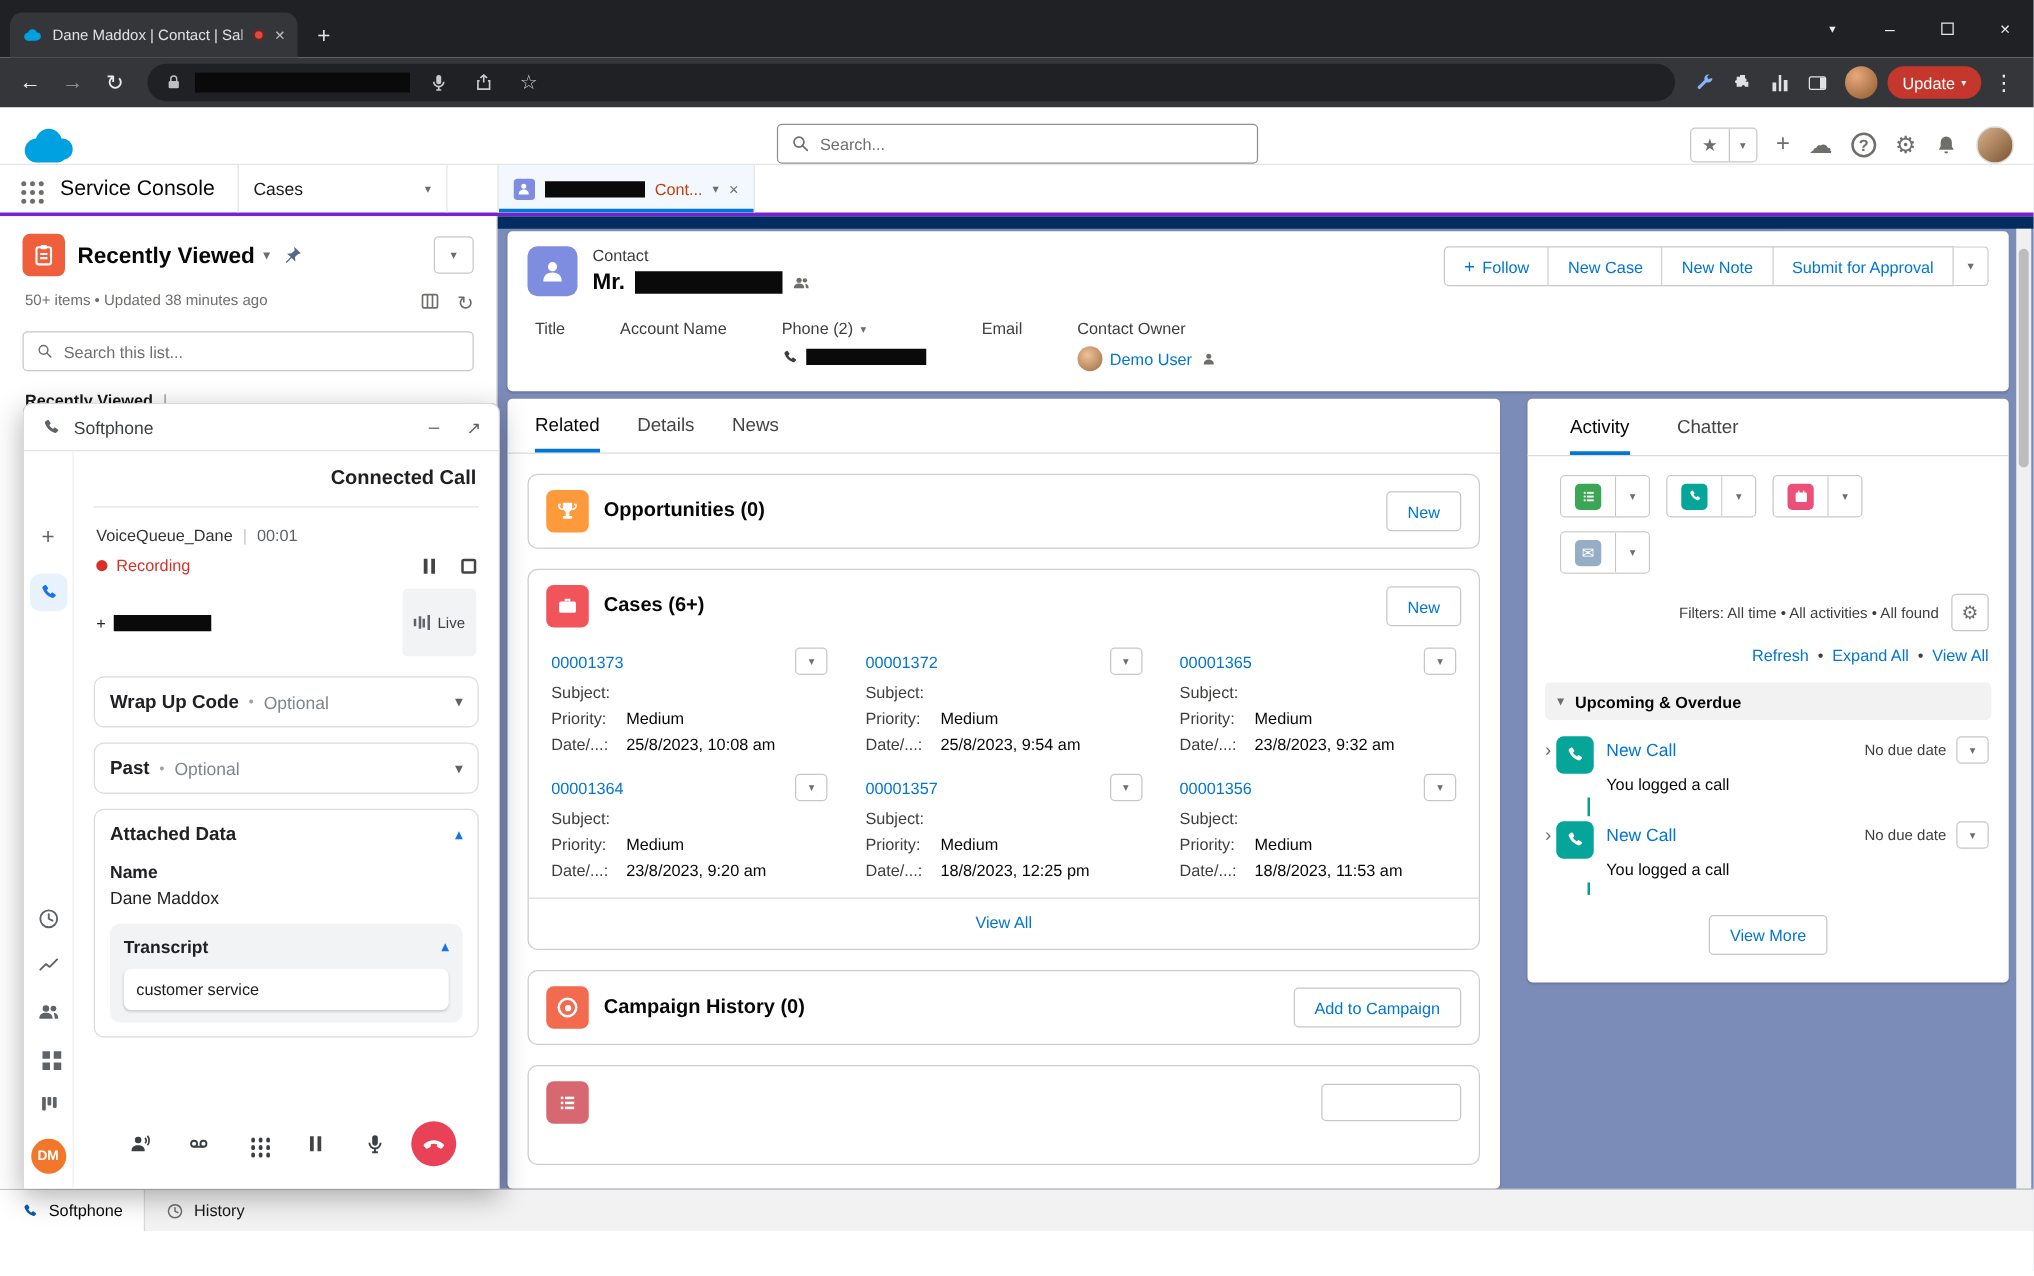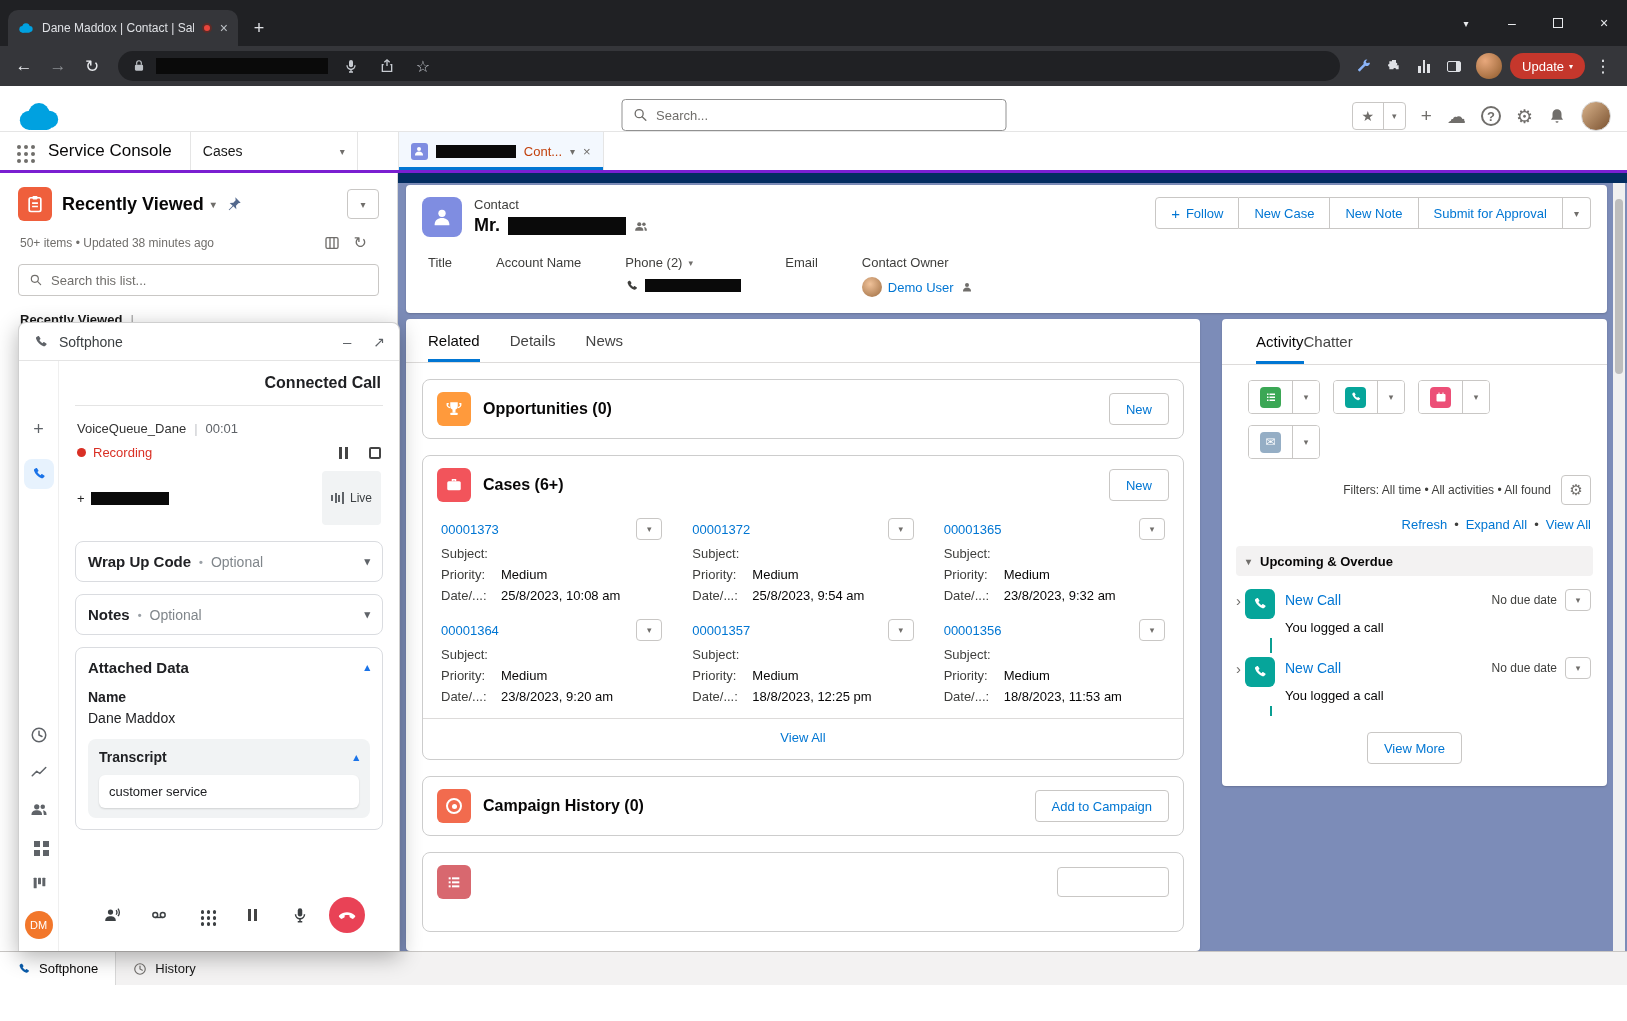--- a/index.html
+++ b/index.html
@@ -59,21 +59,21 @@
 .gray10{color:#706e6b;font-size:10px}
 .gray13{color:#706e6b;font-size:13px}
 
 .main{flex:1;display:flex;position:relative;min-height:0}
 .leftcol{width:398px;background:#fff;border-right:1px solid #d8d8d8;padding:14px 18px;flex:none}
 .lvhead{display:flex;align-items:center;gap:10px}
 .lvicon{width:34px;height:34px;border-radius:6px;background:#ef5f3c;color:#fff;display:flex;align-items:center;justify-content:center}
 .lvtitle{font-size:18px;font-weight:bold;color:#080707;display:flex;align-items:center;gap:7px}
 .pin{color:#54698d}
 .ddbtn{margin-left:auto;width:32px;height:30px;border:1px solid #c9c7c5;border-radius:4px;display:flex;align-items:center;justify-content:center;color:#706e6b;font-size:10px;background:#fff}
-.lvmeta{display:flex;align-items:center;font-size:12px;color:#706e6b;margin:12px 12px 12px 2px;gap:14px}
+.lvmeta{display:flex;align-items:flex-start;font-size:12px;color:#706e6b;margin:12px 0 12px 2px;gap:14px}
 .lvmeta .sp{flex:1}
 .lvsearch{height:32px;border:1px solid #c9c7c5;border-radius:4px;display:flex;align-items:center;gap:8px;padding:0 10px;color:#706e6b}
 .lvsearch input{border:none;outline:none;flex:1;font-size:13px;font-family:"Liberation Sans",sans-serif;background:transparent;color:#181818}
 .lvsearch input::placeholder{color:#706e6b}
 .lvrow{margin:16px 0 0 2px;font-weight:bold;font-size:13px;color:#181818;display:flex;gap:8px}
 
 .record{flex:1;position:relative;background:#7c8cb8;overflow:hidden;display:flex;flex-direction:column;padding:0 20px 0 8px;min-width:0}
 .strip{height:10px;background:#032d60;margin:0 -20px 0 -8px;flex:none}
 .card{background:#fff;border-radius:4px;box-shadow:0 1px 2px rgba(0,0,0,.18)}
 .headcard{margin-top:2px;padding:12px 16px 16px;flex:none}
@@ -111,21 +111,21 @@
 .ct-head{display:flex;align-items:center}
 .minidd{margin-left:auto;width:26px;height:22px;border:1px solid #c9c7c5;border-radius:4px;display:flex;align-items:center;justify-content:center;color:#706e6b;font-size:9px;background:#fff}
 .crow{display:flex;font-size:13px;margin-top:6px}
 .cl{width:60px;color:#3e3e3c;flex:none}
 .cv{color:#080707;white-space:nowrap}
 .secfoot{border-top:1px solid #dddbda;margin:14px -14px 0;padding:11px 0 2px;text-align:center;font-size:13px}
 .target-ic{width:16px;height:16px;border:2.5px solid #fff;border-radius:50%;display:flex;align-items:center;justify-content:center}
 .target-ic i{width:5px;height:5px;background:#fff;border-radius:50%}
 
 .acard{width:385px;flex:none;padding-bottom:22px;display:flex;flex-direction:column}
-.atabs{display:flex;padding:0 34px;height:46px;align-items:stretch;border-bottom:1px solid #dddbda}
+.atabs{display:flex;gap:38px;padding:0 34px;height:46px;align-items:stretch;border-bottom:1px solid #dddbda}
 .composer{padding:15px 26px 0;display:flex;gap:13px;flex-wrap:wrap}
 .cgrp{display:flex;height:34px;border:1px solid #c9c7c5;border-radius:4px;overflow:hidden}
 .cmain{width:44px;display:flex;align-items:center;justify-content:center;background:#fff;border-right:1px solid #c9c7c5}
 .cdd{width:26px;display:flex;align-items:center;justify-content:center;background:#fff;color:#706e6b;font-size:9px}
 .actico{width:21px;height:21px;border-radius:4px;color:#fff;display:flex;align-items:center;justify-content:center}
 .afilters{display:flex;align-items:center;justify-content:flex-end;gap:10px;padding:16px 16px 0;font-size:12px;color:#3e3e3c}
 .gearbtn{width:30px;height:30px;border:1px solid #c9c7c5;border-radius:4px;display:flex;align-items:center;justify-content:center;color:#706e6b;font-size:15px;background:#fff}
 .alinks{display:flex;justify-content:flex-end;gap:7px;padding:12px 16px 14px;font-size:13px;align-items:center}
 .asec{margin:0 14px;background:#f3f2f2;border-radius:4px;height:30px;display:flex;align-items:center;gap:9px;padding:0 10px;font-size:13px;font-weight:bold;color:#080707}
 .aitem{display:flex;align-items:flex-start;padding:13px 16px 0 14px}
@@ -144,21 +144,21 @@
 .sbar{position:absolute;top:10px;right:2px;bottom:0;width:12px;background:#f0f0f0}
 .sthumb{position:absolute;top:16px;left:2px;width:8px;height:175px;background:#bdbdbd;border-radius:4px}
 
 .softphone{position:absolute;left:18px;top:149px;bottom:0;width:382px;background:#fff;border:1px solid #cfcfcf;border-bottom:none;border-radius:8px 8px 0 0;box-shadow:0 6px 22px rgba(0,0,0,.3);display:flex;flex-direction:column;z-index:5}
 .sphead{height:38px;display:flex;align-items:center;gap:10px;padding:0 14px;border-bottom:1px solid #e4e4e4;flex:none;color:#5f6368}
 .sptitle{font-size:14px;color:#3c4043;flex:1}
 .spbody{flex:1;display:flex;min-height:0}
 .sprail{width:40px;border-right:1px solid #efefef;display:flex;flex-direction:column;align-items:center;padding:58px 0 12px;gap:19px;color:#5f6368;flex:none}
 .railphone{width:30px;height:30px;border-radius:8px;background:#e7f2fd;color:#1a73e8;display:flex;align-items:center;justify-content:center}
 .railsp{flex:1}
-.dm{width:28px;height:28px;border-radius:50%;background:#f2772b;color:#fff;font-size:11px;font-weight:normal;display:flex;align-items:center;justify-content:center}
+.dm{width:28px;height:28px;border-radius:50%;background:#f2772b;color:#fff;font-size:11px;font-weight:bold;display:flex;align-items:center;justify-content:center}
 .spmain{flex:1;display:flex;flex-direction:column;padding:0 16px;min-width:0}
 .spstatus{text-align:right;font-weight:bold;font-size:16px;color:#202124;padding:13px 2px;border-bottom:1px solid #e4e4e4}
 .spcall{padding:15px 2px 4px}
 .spr1{display:flex;align-items:center;gap:8px;font-size:13px;color:#333}
 .spr1 .pipe{color:#c4c7cb}
 .timer{color:#5f6368}
 .spr2{display:flex;align-items:center;gap:7px;margin-top:9px}
 .rdot{width:9px;height:9px;border-radius:50%;background:#d93025}
 .rectext{color:#d93025;font-size:13px}
 .bars2{display:flex;gap:3px;margin-left:auto}
@@ -927,21 +927,21 @@
             <div class="spch">
               <span>Wrap Up Code</span>
               <span class="dotg">•</span>
               <span class="hint">Optional</span>
               <span class="spchev">▾</span>
             </div>
           </div>
 
           <div class="spcard">
             <div class="spch">
-              <span>Notes</span>
+              <span>Past</span>
               <span class="dotg">•</span>
               <span class="hint">Optional</span>
               <span class="spchev">▾</span>
             </div>
           </div>
 
           <div class="spcard">
             <div class="spch">
               <span>Attached Data</span>
               <span class="spchev blue">▴</span>

